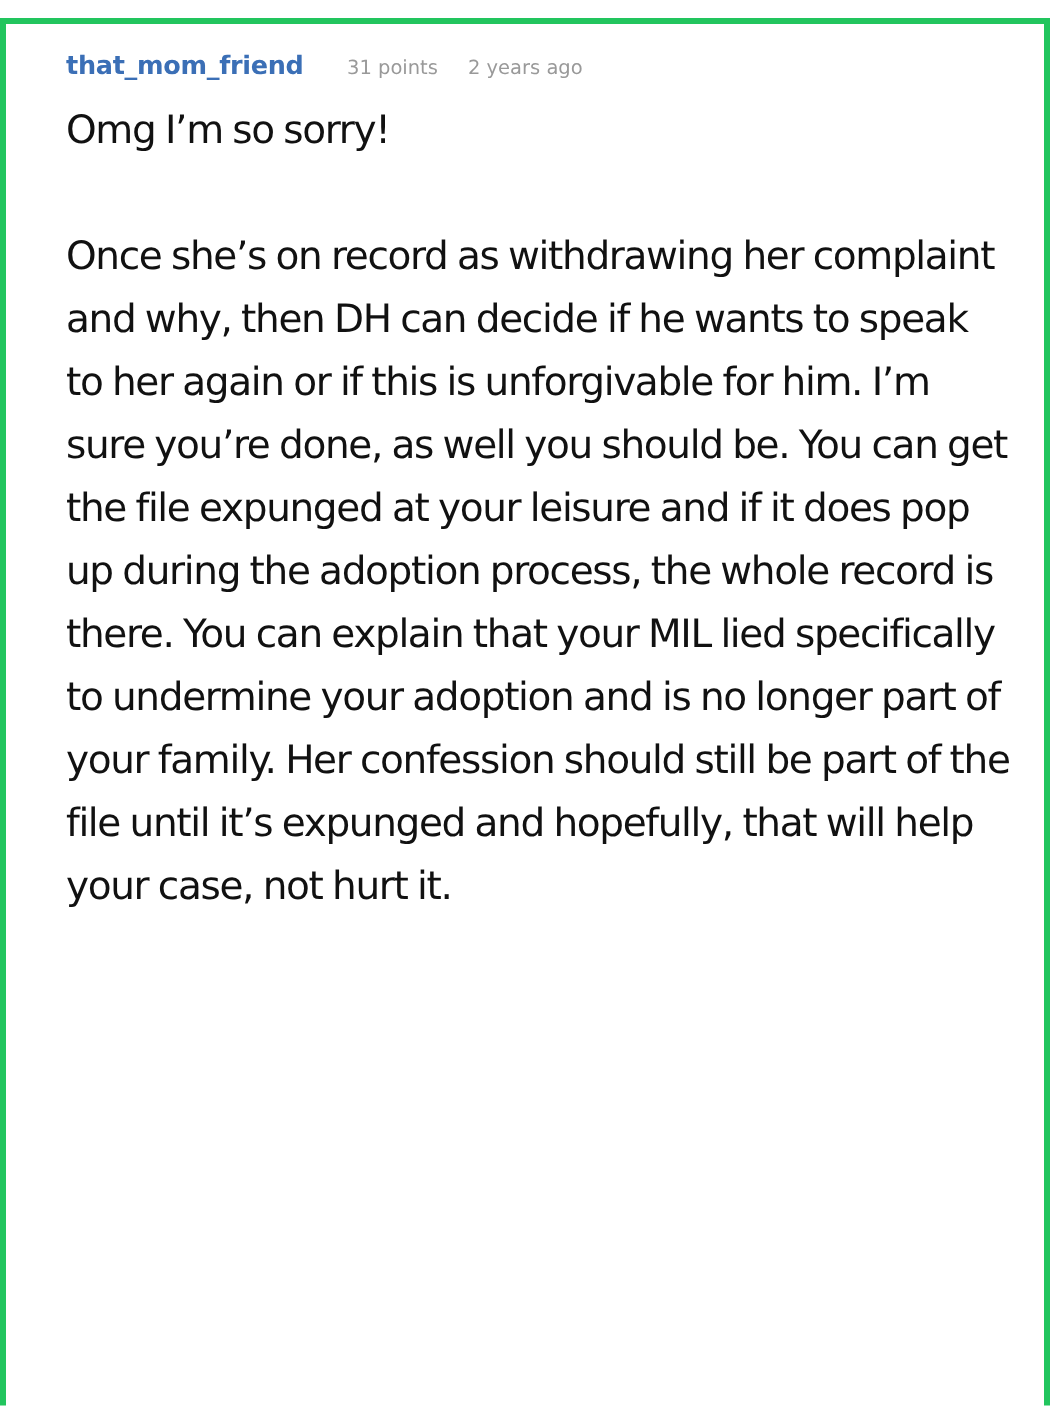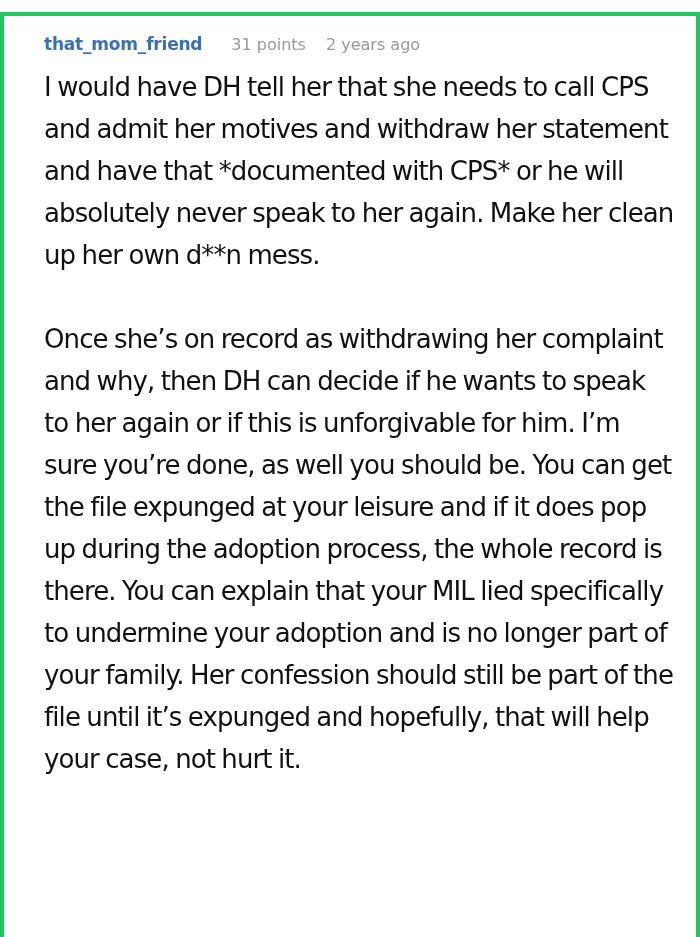--- a/index.html
+++ b/index.html
@@ -32,21 +32,21 @@
     .username {
       color: #3b6fb6;
       font-weight: bold;
       font-size: 17px;
       text-decoration: none;
       cursor: pointer;
       letter-spacing: -0.2px;
     }
     .meta {
       color: #999999;
-      font-size: 16px;
+      font-size: 13px;
       margin-left: 29px;
     }
     .meta + .meta {
       margin-left: 20px;
     }
     .comment-body {
       font-family: "DejaVu Sans", sans-serif;
       font-size: 26px;
       line-height: 42px;
       color: #111111;
@@ -64,16 +64,16 @@
 </head>
 <body>
 
 <div class="comment-card">
   <div class="comment-header">
     <a class="username">that_mom_friend</a>
     <span class="meta">31 points</span>
     <span class="meta">2 years ago</span>
   </div>
   <div class="comment-body">
-    <p>I would have DH tell her that she needs to call CPS and admit her motives and withdraw her statement and have that *documented with CPS* or he will absolutely never speak to her again. Make her clean up her own d**n mess.</p>
+    <p>Omg I’m so sorry!</p>
     <p>Once she’s on record as withdrawing her complaint and why, then DH can decide if he wants to speak to her again or if this is unforgivable for him. I’m sure you’re done, as well you should be. You can get the file expunged at your leisure and if it does pop up during the adoption process, the whole record is there. You can explain that your MIL lied specifically to undermine your adoption and is no longer part of your family. Her confession should still be part of the file until it’s expunged and hopefully, that will help your case, not hurt it.</p>
   </div>
 </div>
 
 </body></html>

